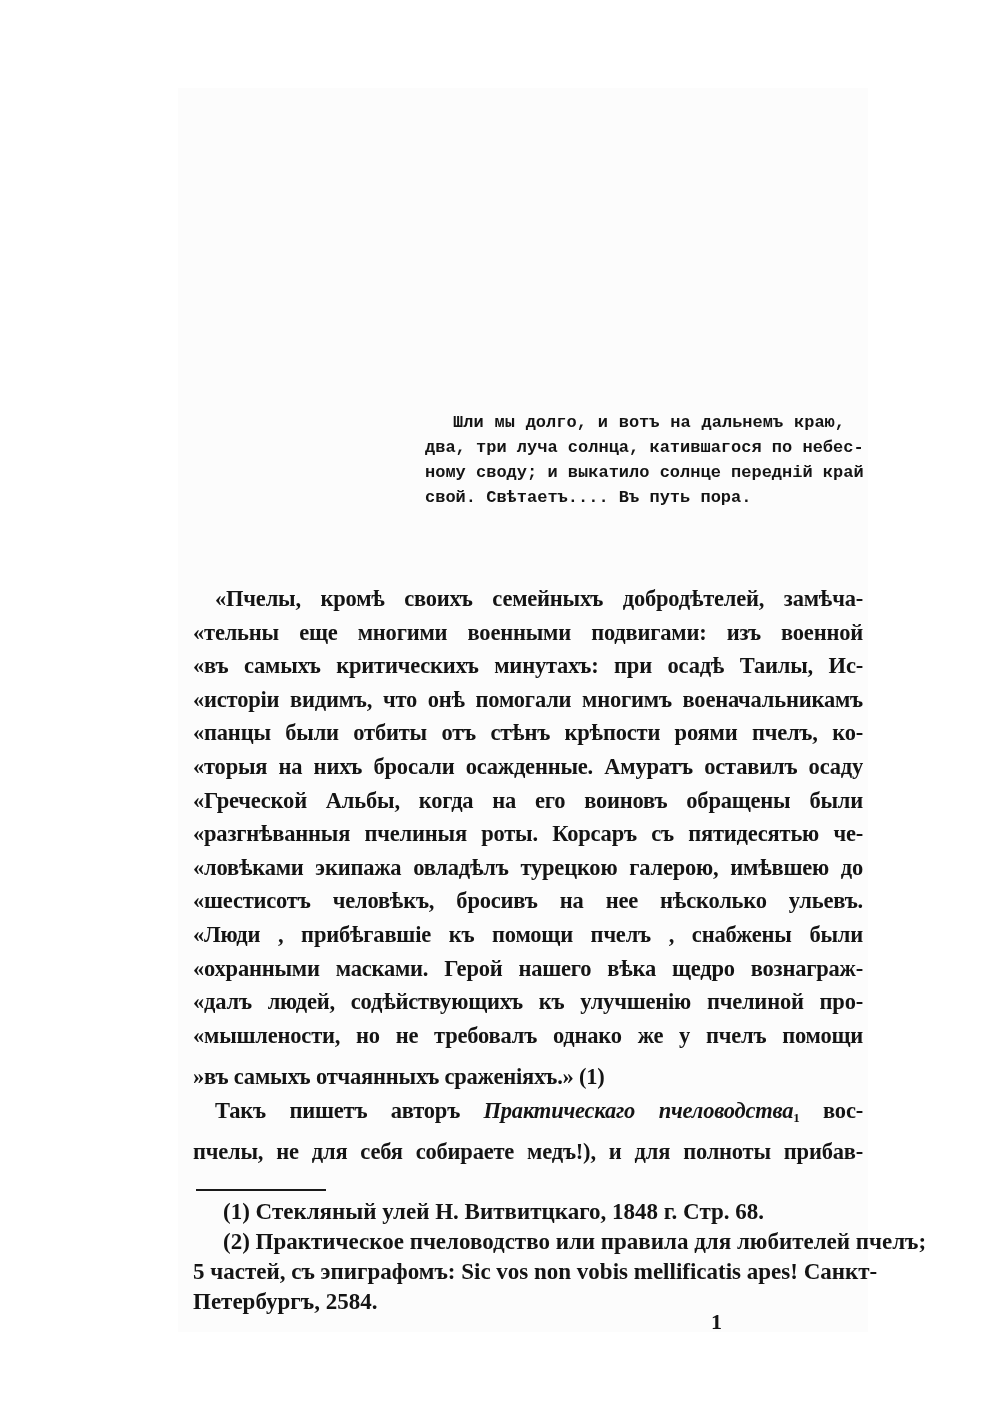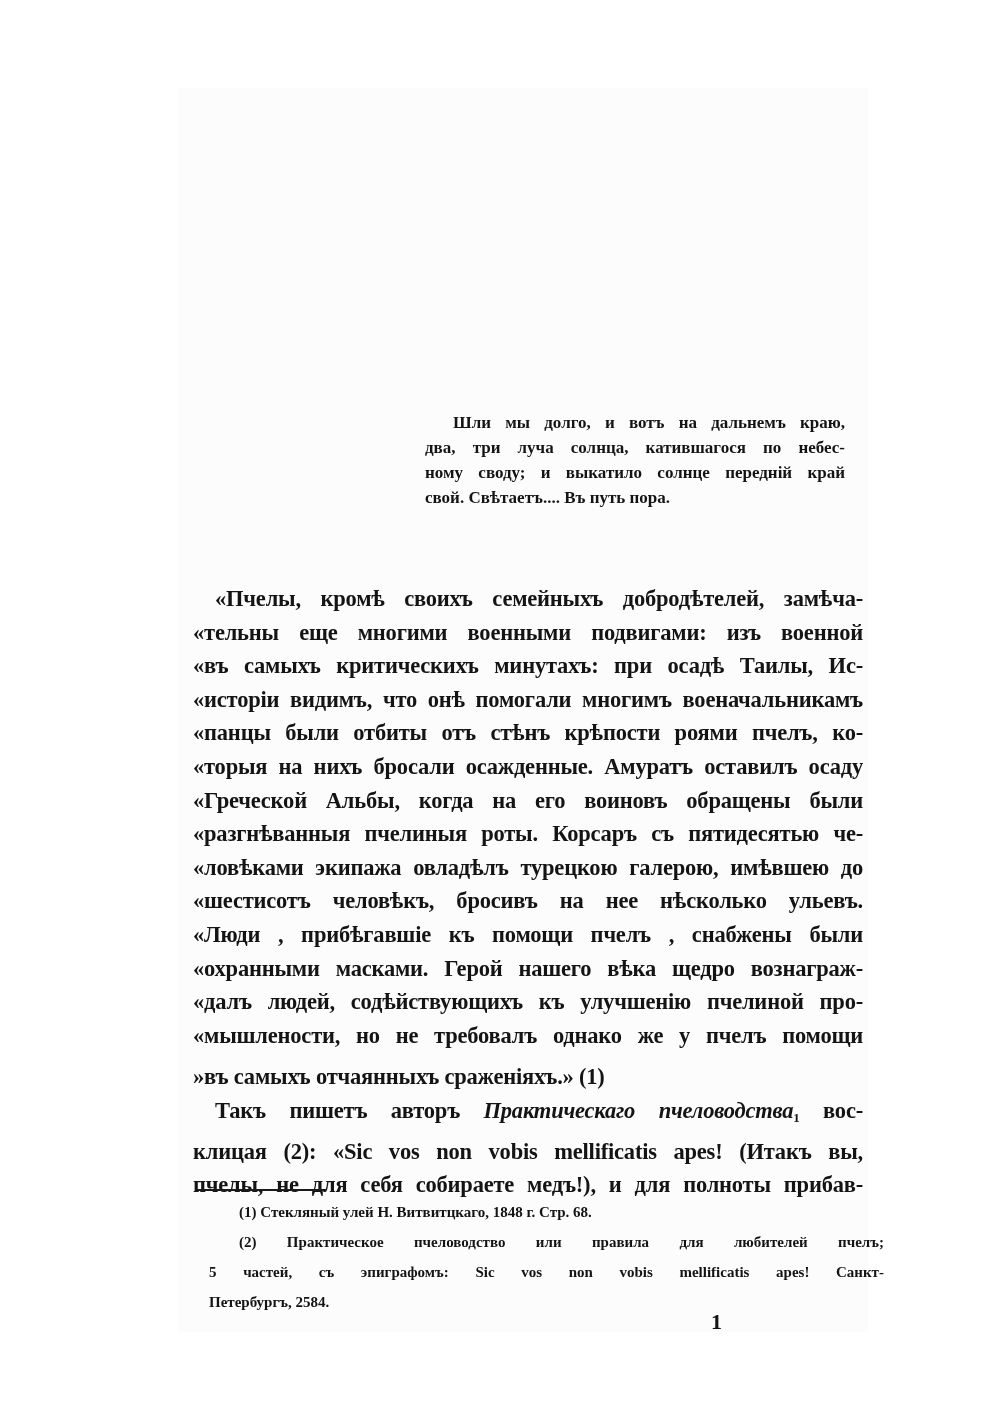--- a/index.html
+++ b/index.html
@@ -21,21 +21,21 @@
       top: 88px;
       width: 690px;
       height: 1244px;
       background: #fcfcfc;
     }
     .epigraph {
       position: absolute;
       left: 425px;
       top: 410px;
       width: 420px;
-      font-family: Liberation Serif, serif;
+      font-family: Liberation Mono, monospace;
       font-weight: bold;
       font-size: 17px;
       line-height: 25px;
       text-align: justify;
     }
     .epigraph .line {
       display: block;
       white-space: nowrap;
       text-align-last: justify;
     }
@@ -67,26 +67,26 @@
     .footnote-rule {
       position: absolute;
       left: 196px;
       top: 1189px;
       width: 130px;
       height: 2px;
       background: #1a1a1a;
     }
     .footnotes {
       position: absolute;
-      left: 209px;
+      left: 193px;
       top: 1197px;
       width: 675px;
       font-family: "Liberation Serif", serif;
       font-weight: bold;
-      font-size: 15px;
+      font-size: 23px;
       line-height: 30px;
     }
     .footnotes .line {
       display: block;
       white-space: nowrap;
       text-align-last: justify;
     }
     .footnotes .line.indent { padding-left: 30px; }
     .footnotes .line.last { text-align-last: left; }
 
@@ -125,21 +125,20 @@
     <span class="line">«ловѣками экипажа овладѣлъ турецкою галерою, имѣвшею до</span>
     <span class="line">«шестисотъ человѣкъ, бросивъ на нее нѣсколько ульевъ.</span>
     <span class="line">«Люди , прибѣгавшіе къ помощи пчелъ , снабжены были</span>
     <span class="line">«охранными масками. Герой нашего вѣка щедро вознаграж-</span>
     <span class="line">«далъ людей, содѣйствующихъ къ улучшенію пчелиной про-</span>
     <span class="line">«мышлености, но не требовалъ однако же у пчелъ помощи</span>
     <span class="line last">»въ самыхъ отчаянныхъ сраженіяхъ.» (1)</span>
   </div>
   <div>
     <span class="line indent"><span>Такъ пишетъ авторъ </span><em>Практическаго пчеловодства</em><sub>1</sub><span> вос-</span></span>
-    <span class="line">клицая (2): «Sic vos non vobis mellificatis apes! (Итакъ вы,</span>
     <span class="line">пчелы, не для себя собираете медъ!), и для полноты прибав-</span>
   </div>
 </div>
 
 <div class="footnote-rule"></div>
 
 <div class="footnotes">
   <span class="line indent last">(1) Стекляный улей Н. Витвитцкаго, 1848 г. Стр. 68.</span>
   <span class="line indent">(2) Практическое пчеловодство или правила для любителей пчелъ;</span>
   <span class="line">5 частей, съ эпиграфомъ: Sic vos non vobis mellificatis apes! Санкт-</span>

